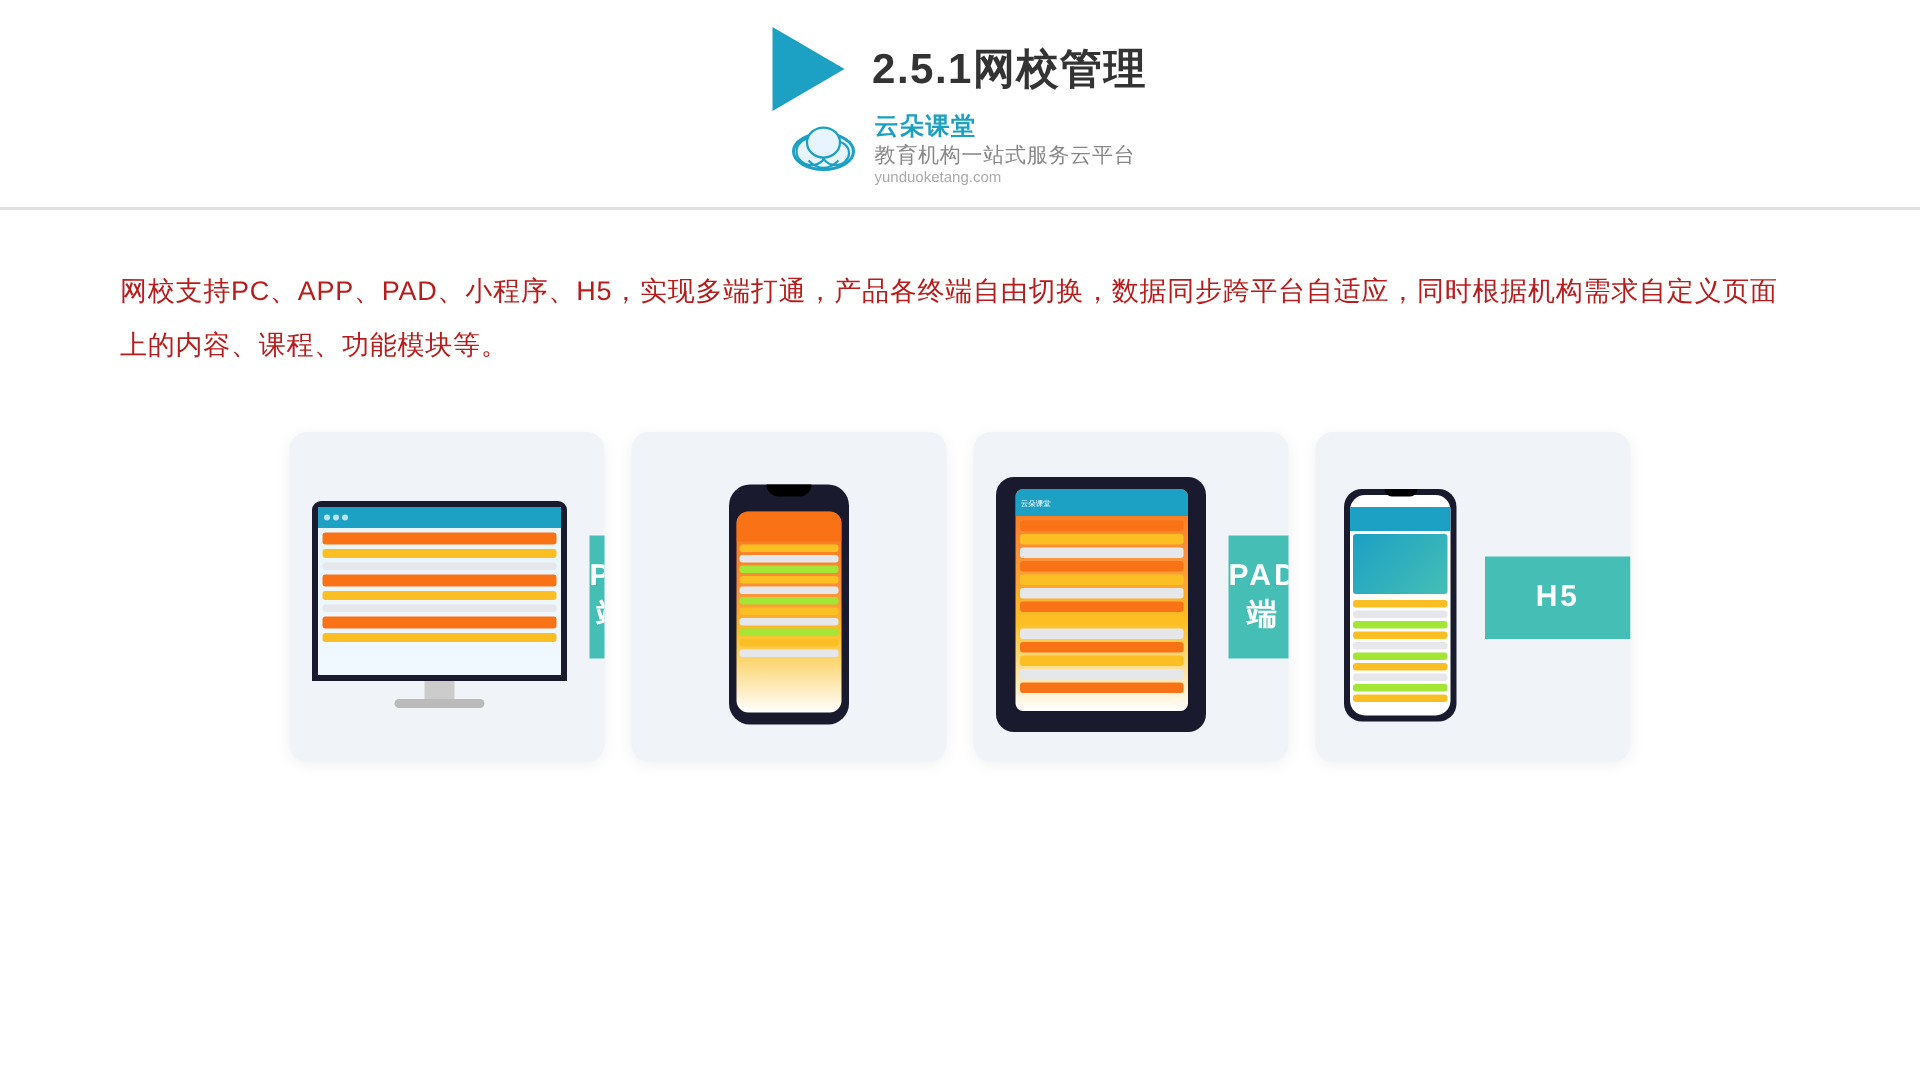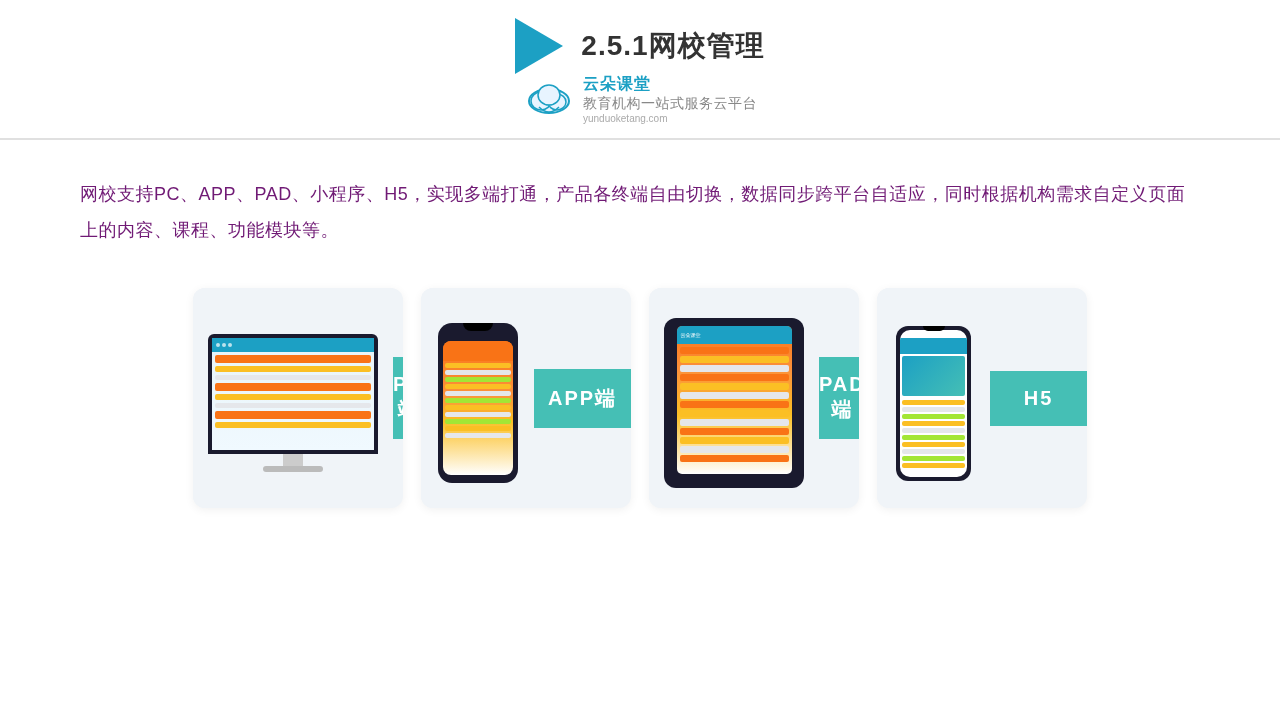--- a/index.html
+++ b/index.html
@@ -62,21 +62,21 @@
     }
     .brand-url {
       font-size: 10px;
       color: #aaa;
     }
 
     
     .description {
       padding: 36px 80px 0 80px;
       font-size: 18px;
-      color: #701a75;
+      color: #b91c1c;
       line-height: 2;
       letter-spacing: 0.5px;
     }
 
     
     .cards-container {
       display: flex;
       gap: 18px;
       padding: 40px 60px 30px 60px;
       justify-content: center;
@@ -396,21 +396,20 @@
               <div class="phone-row"></div>
               <div class="phone-row phone-row2"></div>
               <div class="phone-row phone-row3"></div>
               <div class="phone-row"></div>
               <div class="phone-row phone-row2"></div>
             </div>
           </div>
         </div>
       </div>
     </div>
-    <div class="card-label">APP端</div>
   </div>
 
   <div class="card">
     <div class="card-image-area">
       <div class="tablet-mockup">
         <div class="tablet-body">
           <div class="tablet-screen">
             <div class="tablet-screen-bar">
               <span class="tablet-screen-bar-txt">云朵课堂</span>
             </div>

